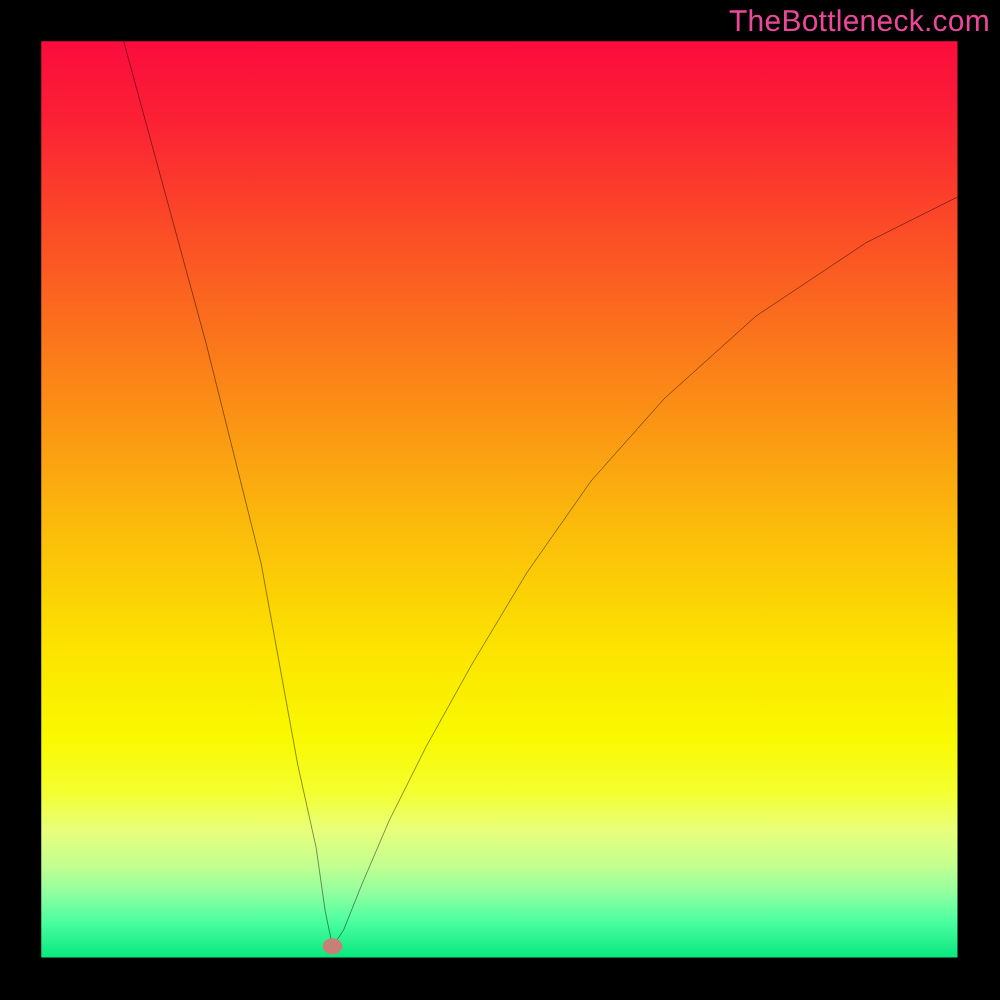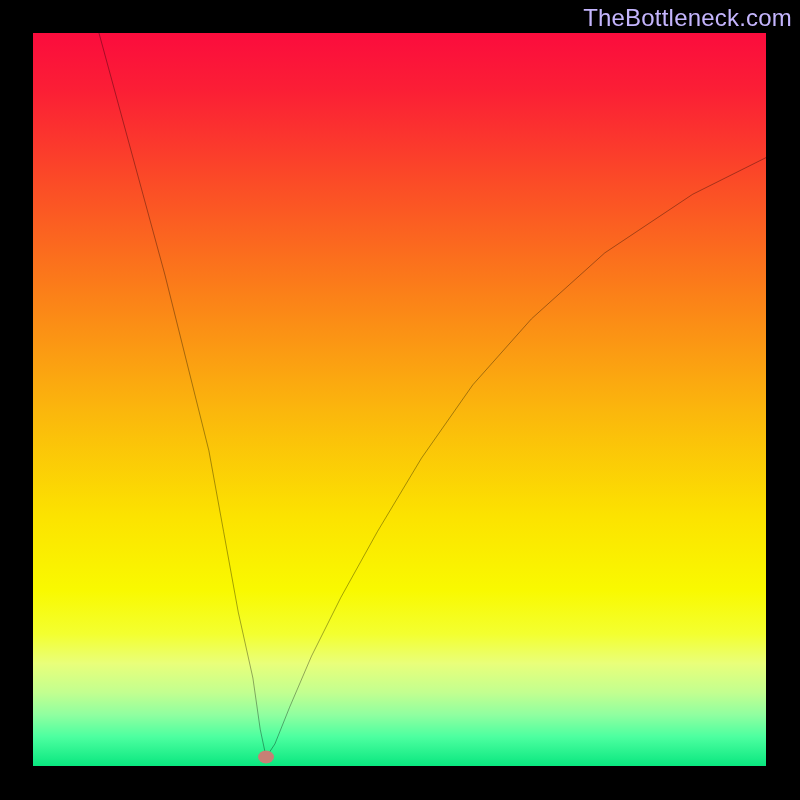--- a/index.html
+++ b/index.html
@@ -14,21 +14,21 @@
   .frame {
     position: relative;
     width: 800px;
     height: 800px;
     background: #000;
   }
   .watermark {
     position: absolute;
     top: 4px;
     right: 8px;
-    color: #c4b5fd;
+    color: #ec4899;
     font-size: 24px;
     font-weight: 400;
     letter-spacing: 0.2px;
     z-index: 10;
   }
   .plot-area {
     position: absolute;
     left: 33px;
     top: 33px;
     width: 733px;

